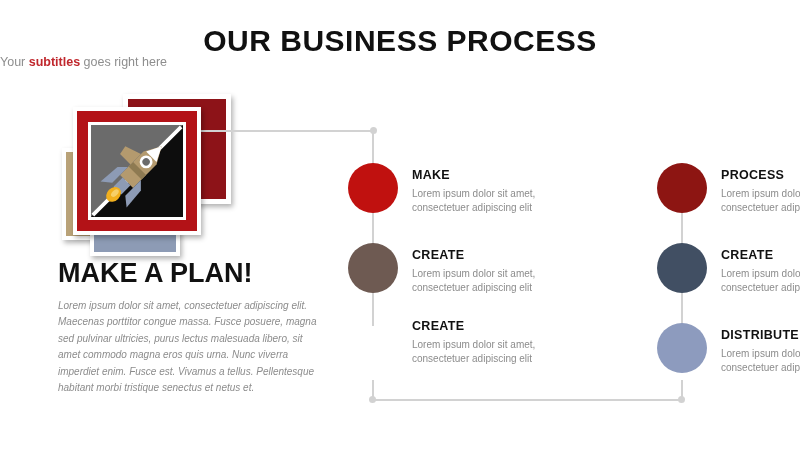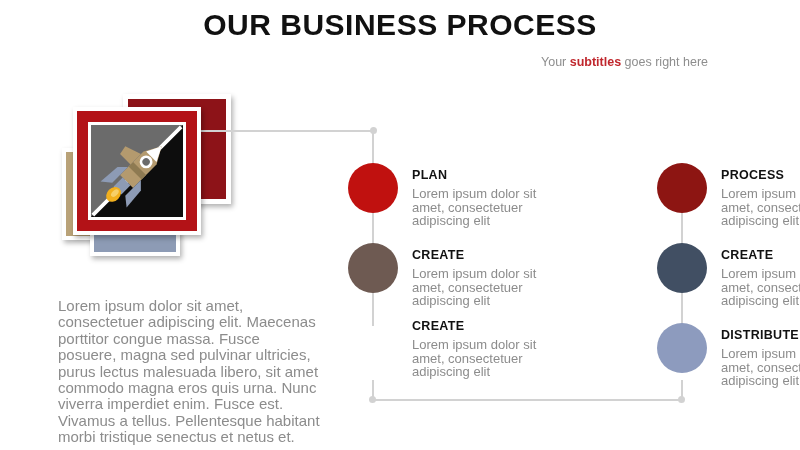--- a/index.html
+++ b/index.html
@@ -16,35 +16,35 @@
   }
   .slide {
     position: relative;
     width: 800px;
     height: 450px;
   }
 
   
   .title {
     position: absolute;
-    top: 8px;
+    top: 24px;
     left: 0;
     width: 800px;
     text-align: center;
     font-size: 30px;
     font-weight: bold;
     color: #111111;
     letter-spacing: 0.5px;
   }
   .subtitle {
     position: absolute;
     top: 55px;
     left: 0;
     width: 708px;
-    text-align: right;
+    text-align: left;
     font-size: 12.5px;
     color: #8e8e8e;
   }
   .subtitle .accent {
     color: #c0272d;
     font-weight: bold;
   }
 
   
   .photo-stack {
@@ -134,23 +134,24 @@
     top: 258px;
     font-size: 27px;
     font-weight: bold;
     color: #111111;
   }
   .make-plan-body {
     position: absolute;
     left: 58px;
     top: 298px;
     width: 262px;
-    font-size: 15px;
+    font-size: 10px;
     line-height: 16.4px;
     color: #8c8c8c;
+    font-style: italic;
   }
 
   
   .conn {
     position: absolute;
     background: #d2d2d2;
   }
   .conn-h-top {
     left: 144px;
     top: 130px;
@@ -214,21 +215,21 @@
     font-size: 12.5px;
     font-weight: bold;
     color: #111111;
     letter-spacing: 0.3px;
   }
   .step .step-desc {
     position: absolute;
     left: 64px;
     top: 24px;
     width: 160px;
-    font-size: 13px;
+    font-size: 10px;
     line-height: 13.5px;
     color: #8c8c8c;
   }
 </style>
 </head>
 <body>
 
 <div class="slide">
 
   <div class="title">OUR BUSINESS PROCESS</div>
@@ -263,41 +264,42 @@
               <circle cx="50" cy="36" r="4" fill="#6b6b6b"></circle>
               <ellipse cx="50" cy="86" rx="7" ry="9" fill="#f2b01e"></ellipse>
               <ellipse cx="50" cy="84" rx="3" ry="5" fill="#f7d069"></ellipse>
             </g>
           </svg>
         </div>
       </div>
     </div>
   </div>
 
+  <div class="make-plan-title">MAKE A PLAN!</div>
   <div class="make-plan-body">Lorem ipsum dolor sit amet, consectetuer adipiscing elit. Maecenas porttitor congue massa. Fusce posuere, magna sed pulvinar ultricies, purus lectus malesuada libero, sit amet commodo magna eros quis urna. Nunc viverra imperdiet enim. Fusce est. Vivamus a tellus. Pellentesque habitant morbi tristique senectus et netus et.</div>
 
   <div class="conn conn-h-top" style="background: rgb(210, 210, 210);"></div>
   <div class="node" style="left: 370px; top: 127px; background: rgb(210, 210, 210);"></div>
   <div class="conn conn-v-top" style="background: rgb(210, 210, 210);"></div>
 
   <div class="conn conn-v-seg" style="left: 372px; top: 206px; background: rgb(210, 210, 210);"></div>
   <div class="conn conn-v-seg" style="left: 372px; top: 286px; background: rgb(210, 210, 210);"></div>
   <div class="conn conn-v-left-bottom" style="background: rgb(210, 210, 210);"></div>
 
   <div class="conn conn-v-seg" style="left: 681px; top: 206px; background: rgb(210, 210, 210);"></div>
   <div class="conn conn-v-seg" style="left: 681px; top: 286px; background: rgb(210, 210, 210);"></div>
   <div class="conn conn-v-right-bottom" style="background: rgb(210, 210, 210);"></div>
 
   <div class="conn conn-h-bottom" style="background: rgb(210, 210, 210);"></div>
   <div class="node" style="left: 369px; top: 396px; background: rgb(210, 210, 210);"></div>
   <div class="node" style="left: 678px; top: 396px; background: rgb(210, 210, 210);"></div>
 
   <div class="step" style="left:348px; top:163px;">
     <div class="bubble" style="background: rgb(192, 17, 15);"></div>
-    <div class="step-label">PLAN</div>
+    <div class="step-label">MAKE</div>
     <div class="step-desc">Lorem ipsum dolor sit amet, consectetuer adipiscing elit</div>
   </div>
   <div class="step" style="left:348px; top:243px;">
     <div class="bubble" style="background: rgb(110, 90, 82);"></div>
     <div class="step-label">CREATE</div>
     <div class="step-desc">Lorem ipsum dolor sit amet, consectetuer adipiscing elit</div>
   </div>
   <div class="step" style="left:348px; top:314px;">
     <div class="bubble"></div>
     <div class="step-label">CREATE</div>

